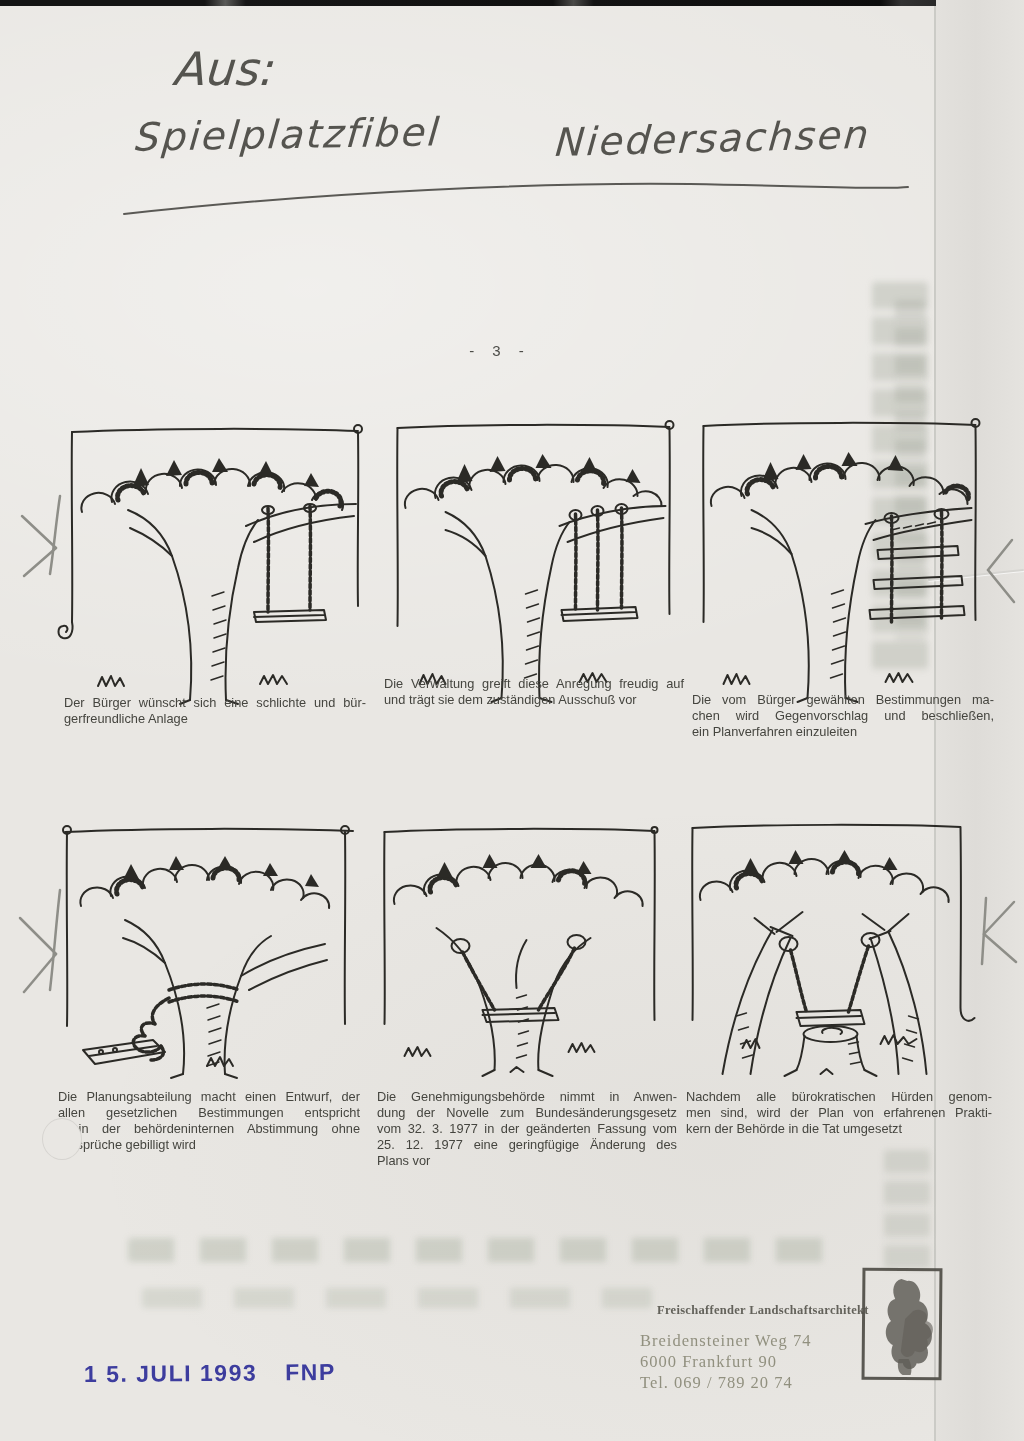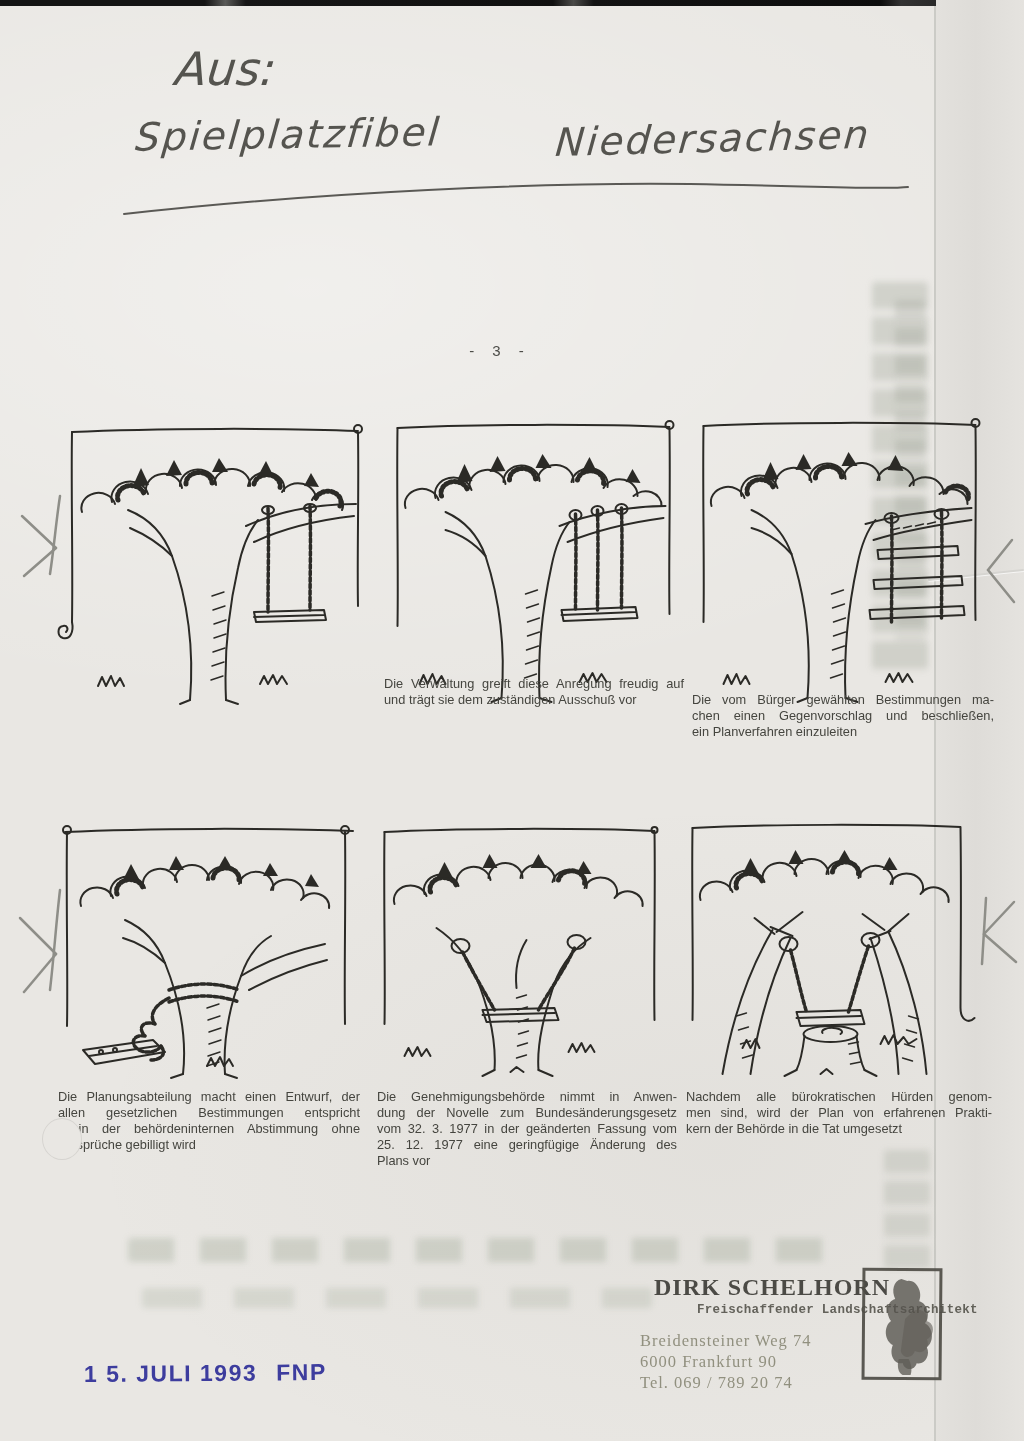--- a/index.html
+++ b/index.html
@@ -40,31 +40,31 @@
                color:#4c4c48;letter-spacing:7px;}
   
   .caption{font-size:12.8px;line-height:16px;color:#45453f;}
   .caption div{text-align:justify;text-align-last:justify;}
   .caption div.last{text-align-last:left;}
   #blob{left:42px;top:1118px;width:38px;height:40px;border-radius:50%;
         background:#e9e7e3;border:1px solid #d6d4d0;}
   
   #stamp-name{left:654px;top:1274px;font-family:"Liberation Serif",serif;font-weight:bold;
               font-size:24px;letter-spacing:1px;color:#3f3e39;opacity:.92;}
-  #stamp-subtitle{left:657px;top:1303px;font-family:Liberation Mono, monospace;font-weight:bold;
-                  font-size:12.5px;letter-spacing:.3px;color:#55544c;opacity:.9;margin-left:40px;}
+  #stamp-subtitle{left:657px;top:1303px;font-family:Liberation Serif, serif;font-weight:bold;
+                  font-size:12.5px;letter-spacing:.3px;color:#55544c;opacity:.9;}
   #stamp-address{left:640px;top:1330px;width:214px;
                  font-family:"Liberation Serif",serif;font-size:16.5px;line-height:21px;
                  letter-spacing:1px;color:#91907f;}
   #stamp-logo{left:862px;top:1268px;width:74px;height:106px;border:3px solid #4f4d46;
               transform:rotate(.5deg);opacity:.92;}
   
   #date-stamp{left:84px;top:1360px;font-weight:bold;font-size:23px;color:#3d3d9e;
               letter-spacing:1.5px;transform:rotate(-.5deg);white-space:nowrap;}
-  #date-stamp .fnp{margin-left:19px;}
+  #date-stamp .fnp{margin-left:28px;}
   svg{overflow:visible;display:block;}
   .ink path,.ink circle,.ink ellipse{stroke:#2b2a26;fill:none;stroke-width:2;
       stroke-linecap:round;stroke-linejoin:round;}
   .ink .rope{stroke-width:3.5;stroke-dasharray:4 2.5;}
   .ink .hatch{stroke-width:1.4;}
   .ink .puffhatch{stroke-width:5;stroke-dasharray:1.5 3;}
   .ink .patch{fill:#2b2a26;stroke:none;}
   .pencil path{stroke:#8e8e88;fill:none;stroke-width:2.5;stroke-linecap:round;}
 </style>
 </head>
@@ -201,27 +201,31 @@
     <ellipse cx="196" cy="106" rx="7" ry="5"></ellipse>
       <ellipse cx="246" cy="102" rx="7" ry="5"></ellipse>
     <path d="M182,138 L262,134 L263,143 L183,147 Z"></path>
     <path d="M178,168 L266,164 L267,173 L179,177 Z"></path>
     <path d="M174,198 L268,194 L269,203 L175,207 Z"></path>
     <path d="M28,272 l4,-9 l4,9 l5,-10 l4,10 l5,-8 l4,8"></path>
     <path d="M190,270 l4,-8 l4,8 l5,-9 l4,9 l5,-8 l5,8"></path>
     <path d="M112,286 L102,290 M150,286 L162,290"></path>
   </svg>
 
+  <div class="abs caption" style="left:64px;top:695px;width:302px">
+      <div>Der Bürger wünscht sich eine schlichte und bür-</div>
+      <div class="last">gerfreundliche Anlage</div>
+    </div>
   <div class="abs caption" style="left:384px;top:676px;width:300px">
       <div>Die Verwaltung greift diese Anregung freudig auf</div>
       <div class="last">und trägt sie dem zuständigen Ausschuß vor</div>
     </div>
   <div class="abs caption" style="left:692px;top:692px;width:302px">
       <div>Die vom Bürger gewählten Bestimmungen ma-</div>
-      <div>chen einen Gegenvorschlag und beschließen,</div>
+      <div>chen wird Gegenvorschlag und beschließen,</div>
       <div class="last">ein Planverfahren einzuleiten</div>
     </div>
 
   <svg class="abs ink" style="left:56px;top:818px" width="307" height="264" viewBox="0 0 305 264">
     <path d="M8,14 C90,10 220,10 296,13"></path>
       <circle cx="10" cy="12" r="4"></circle>
       <circle cx="288" cy="12" r="4"></circle>
     <path d="M10,14 C9,80 11,160 10,208"></path>
     <path d="M288,14 C289,80 287,150 288,206"></path>
     <path d="M24,88 a16,14 0 0 1 32,-8"></path>
@@ -363,21 +367,20 @@
   </svg>
   <svg class="abs pencil" style="left:984px;top:538px" width="32" height="66" viewBox="0 0 32 66">
     <path d="M28,2 L4,32 L30,64"></path>
   </svg>
   <svg class="abs pencil" style="left:976px;top:896px" width="46" height="70" viewBox="0 0 46 70">
     <path d="M10,2 L6,68"></path>
       <path d="M38,6 L8,38"></path>
       <path d="M8,38 L40,66"></path>
   </svg>
 
-  <div id="stamp-name" class="abs">DIRK SCHELHORN</div>
   <div id="stamp-subtitle" class="abs">Freischaffender Landschaftsarchitekt</div>
   <div id="stamp-address" class="abs">
       <div>Breidensteiner Weg 74</div>
       <div>6000 Frankfurt 90</div>
       <div class="last">Tel. 069 / 789 20 74</div>
     </div>
   <div id="stamp-logo" class="abs">
     <svg width="74" height="106" viewBox="0 0 74 106">
       <path d="M36,8 C28,10 26,20 30,28 C22,30 20,42 26,50 C18,56 20,70 28,74 C24,84 30,94 38,92 C40,100 50,100 52,92 C60,94 66,84 62,76 C70,70 68,56 60,52 C66,44 62,32 54,30 C58,20 50,8 42,10 Z" fill="#56544d" opacity=".85"></path>
       <path d="M48,40 C56,36 64,42 62,50 C70,52 70,64 62,68 C66,76 58,84 50,80 C48,88 38,88 36,80 L40,48 Z" fill="#56544d" opacity=".6"></path>

